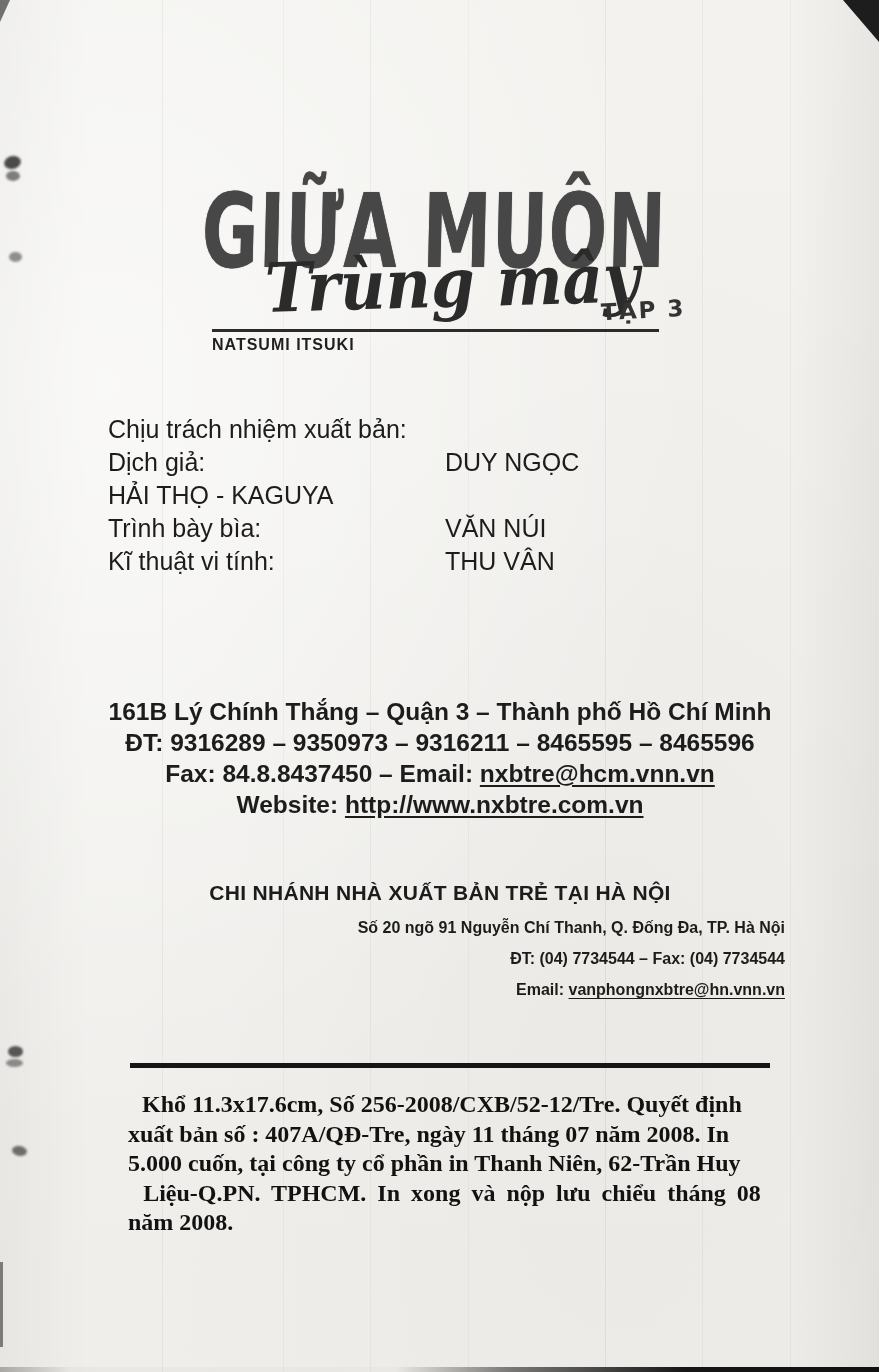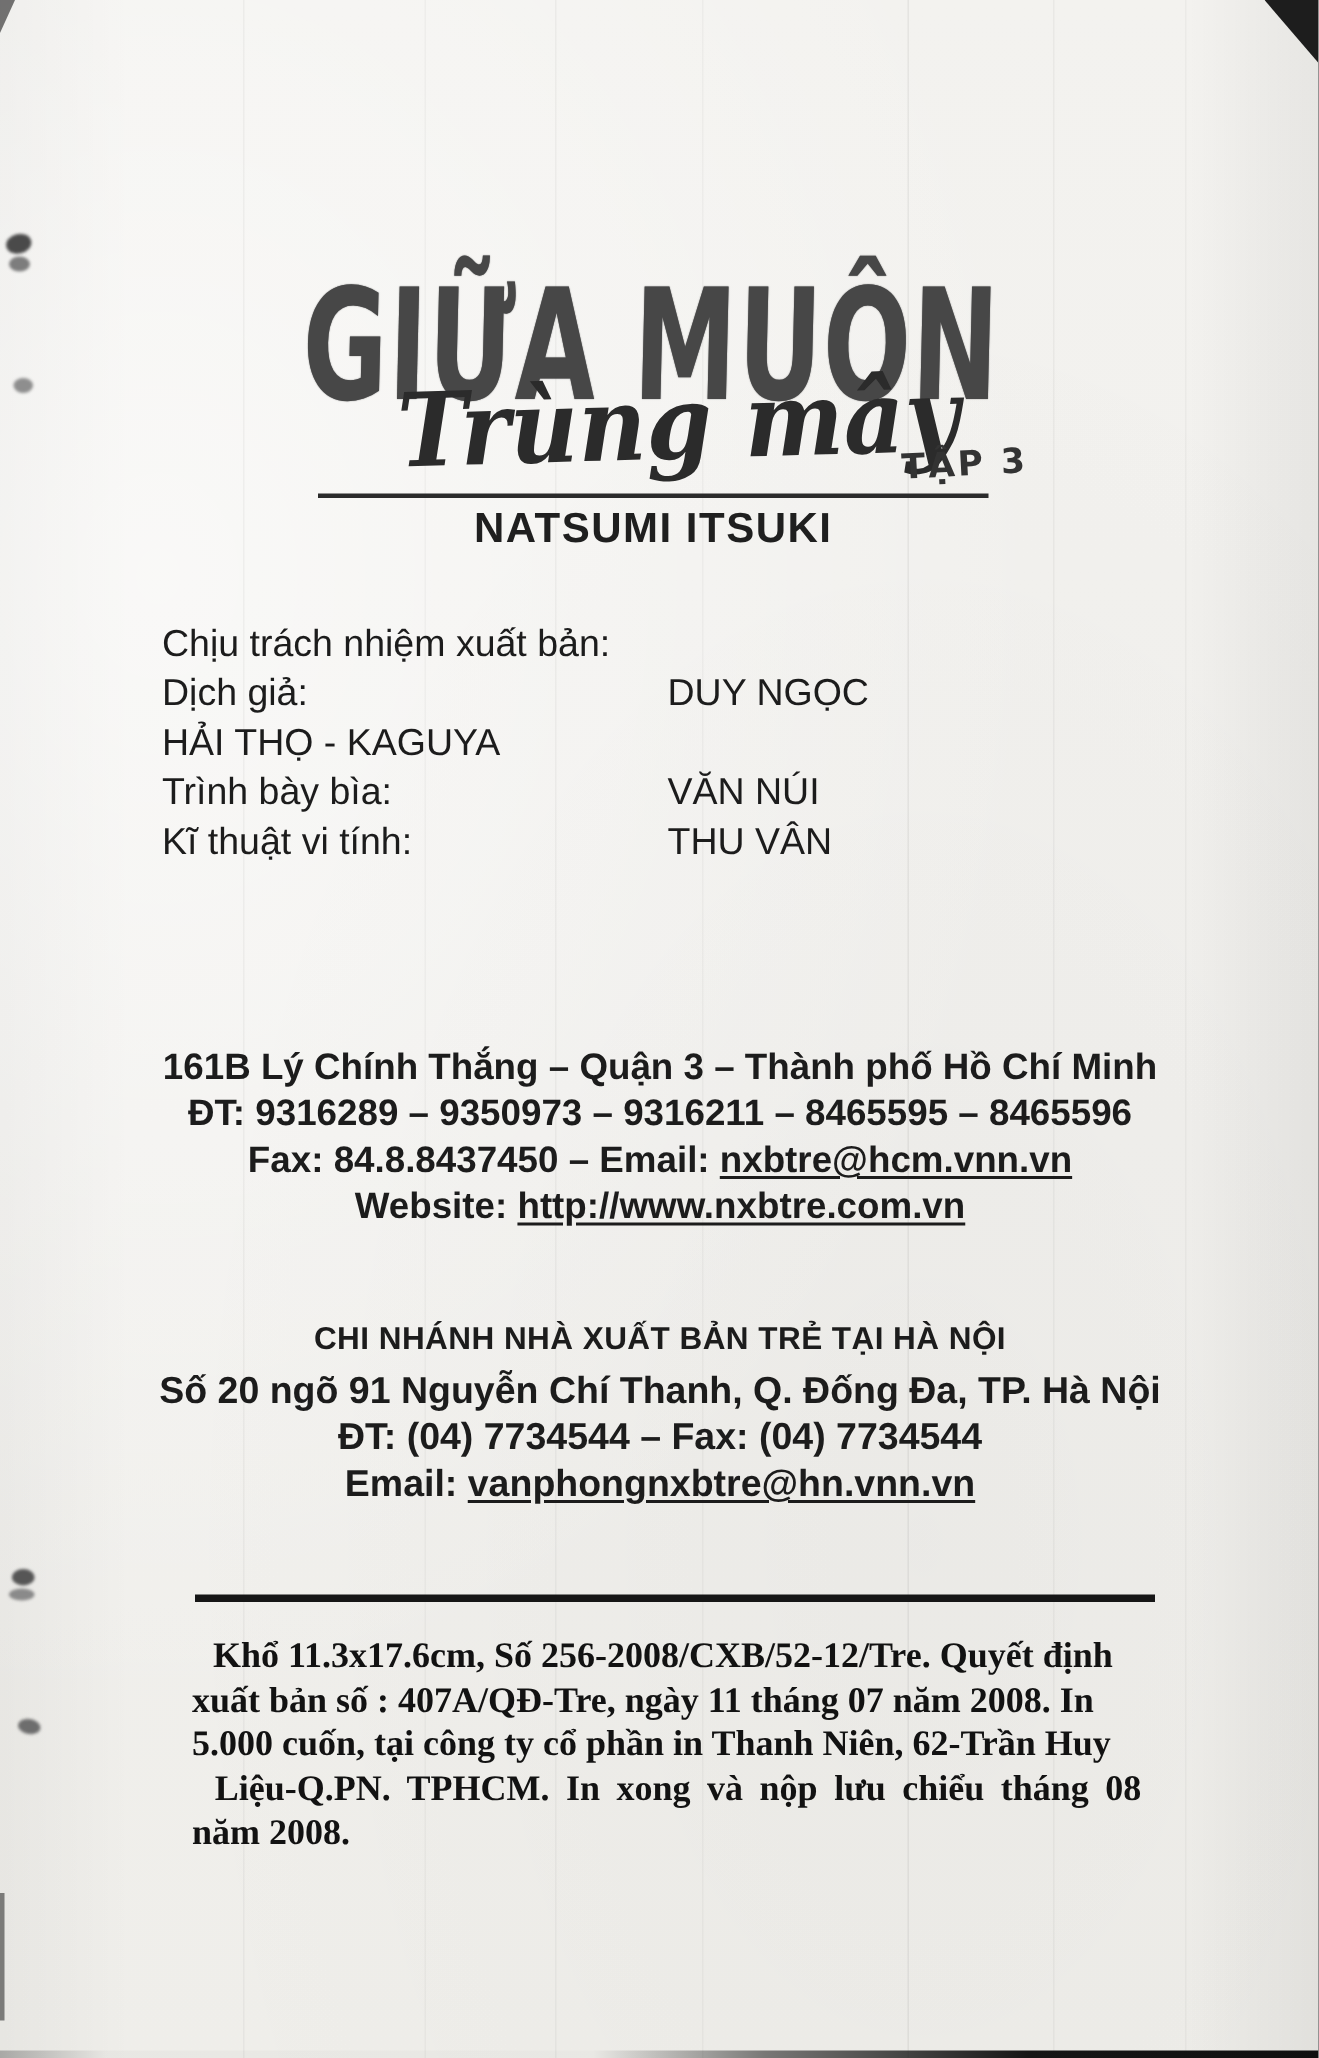--- a/index.html
+++ b/index.html
@@ -29,41 +29,41 @@
     position:absolute;left:264px;top:248px;white-space:nowrap;
     font-family:"DejaVu Serif",serif;font-style:italic;font-weight:bold;
     font-size:68px;color:#2b2b2b;transform:scaleX(0.92) rotate(-1.5deg);transform-origin:left top;
   }
   .title-vol{
     position:absolute;left:601px;top:297px;font-family:"DejaVu Sans",sans-serif;
     font-weight:bold;font-size:23px;letter-spacing:2px;color:#333;transform:rotate(-3deg);
   }
   .title-rule{position:absolute;left:212px;top:329px;width:447px;height:3px;background:#2b2b2b;}
   .title-author{
-    position:absolute;left:212px;top:336px;width:447px;text-align:center;
-    font-weight:bold;font-size:28px;letter-spacing:1px;color:#1f1f1f;
+    position:absolute;left:212px;top:336px;width:447px;
+    font-weight:bold;font-size:16px;letter-spacing:1px;color:#1f1f1f;
   }
 
   
   .credits{position:absolute;left:108px;top:413px;width:700px;font-size:25px;}
   .credit-row{display:flex;line-height:33px;}
   .credit-label{width:337px;flex:none;}
   .credit-value{flex:1;}
 
   
   .pub{position:absolute;left:95px;top:696px;width:690px;text-align:center;}
   .pub-name{font-size:28px;font-weight:bold;letter-spacing:0.5px;margin-bottom:8px;}
   .pub-line{font-size:24.5px;font-weight:bold;line-height:31px;}
   .pub-line .plain{font-weight:bold;}
   .link{text-decoration:underline;text-underline-offset:3px;color:inherit;}
 
   
   .branch{position:absolute;left:95px;top:881px;width:690px;text-align:center;}
   .branch-name{font-size:21px;font-weight:bold;letter-spacing:0.3px;margin-bottom:7px;}
-  .branch-line{font-size:25px;font-weight:bold;line-height:31px;}
+  .branch-line{font-size:16px;font-weight:bold;line-height:31px;text-align:right;}
 
   
   .col-rule{position:absolute;left:130px;top:1063px;width:640px;height:5px;background:#161616;}
   .colophon{
     position:absolute;left:128px;top:1090px;width:648px;
     font-family:"Liberation Serif",serif;font-weight:bold;font-size:24px;color:#121212;
   }
   .col-line{line-height:29.5px;white-space:nowrap;}
   .col-line:nth-child(1){text-indent:14px;}
   .col-line:nth-child(4){word-spacing:5px;text-align:center;}

